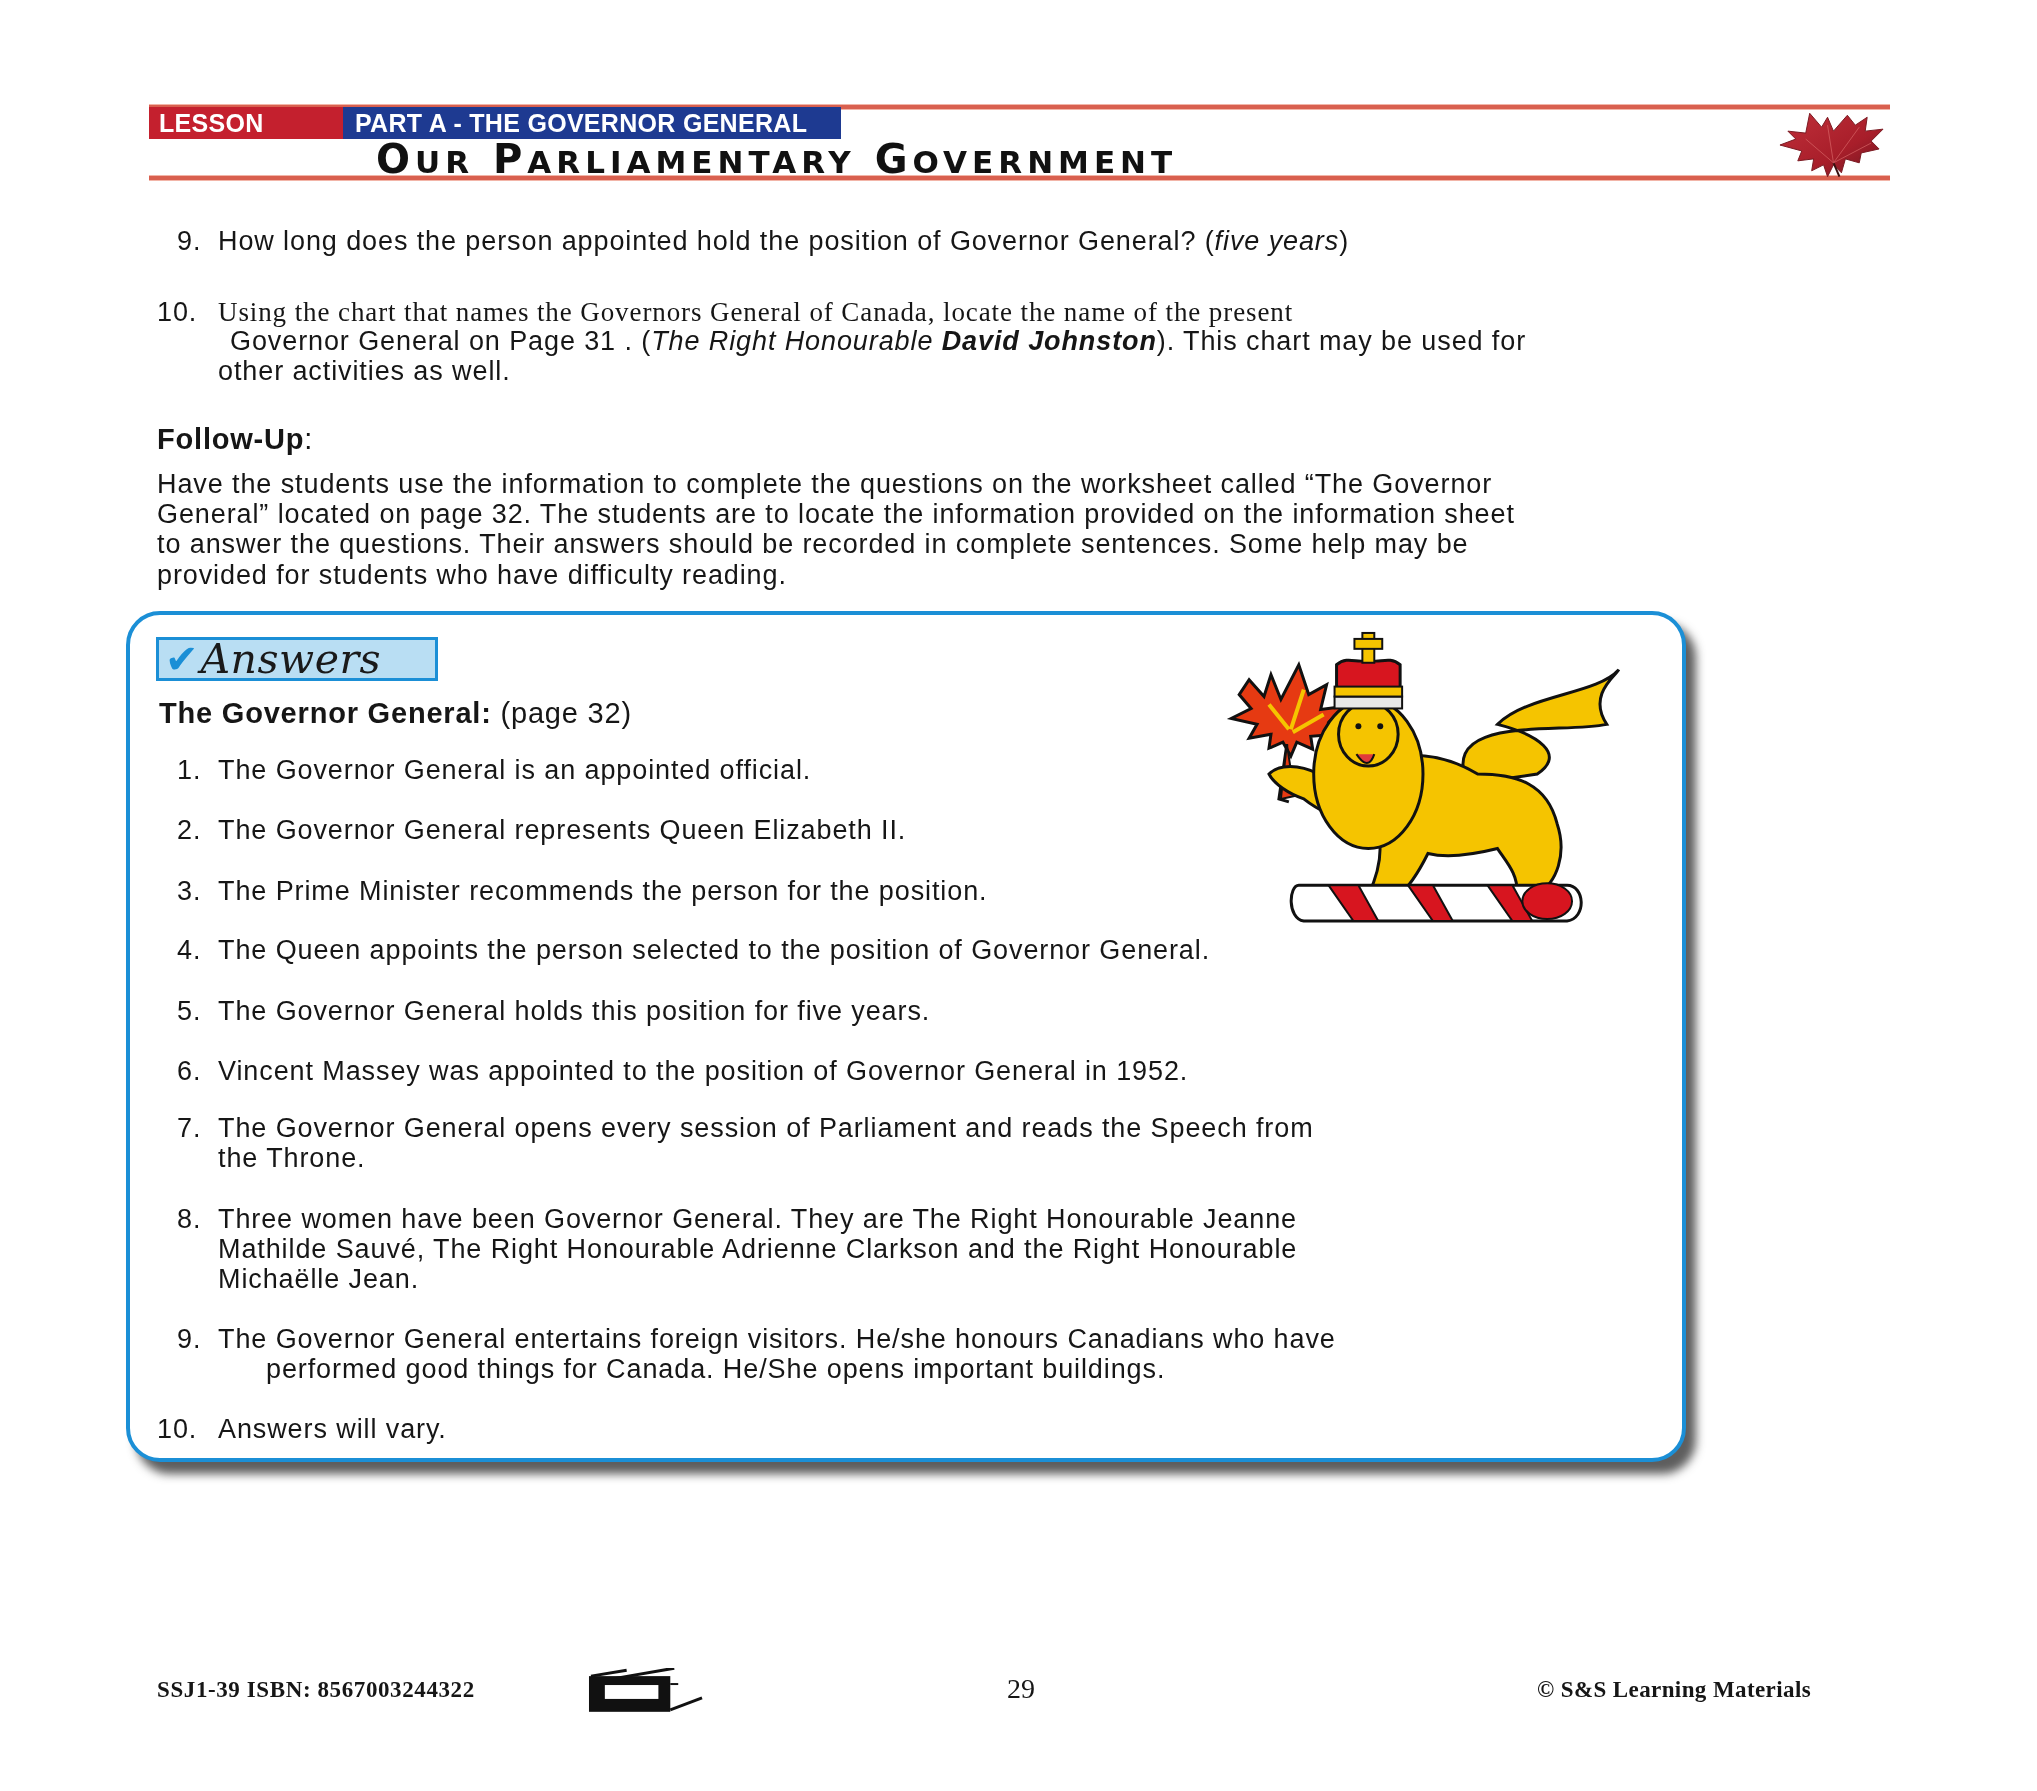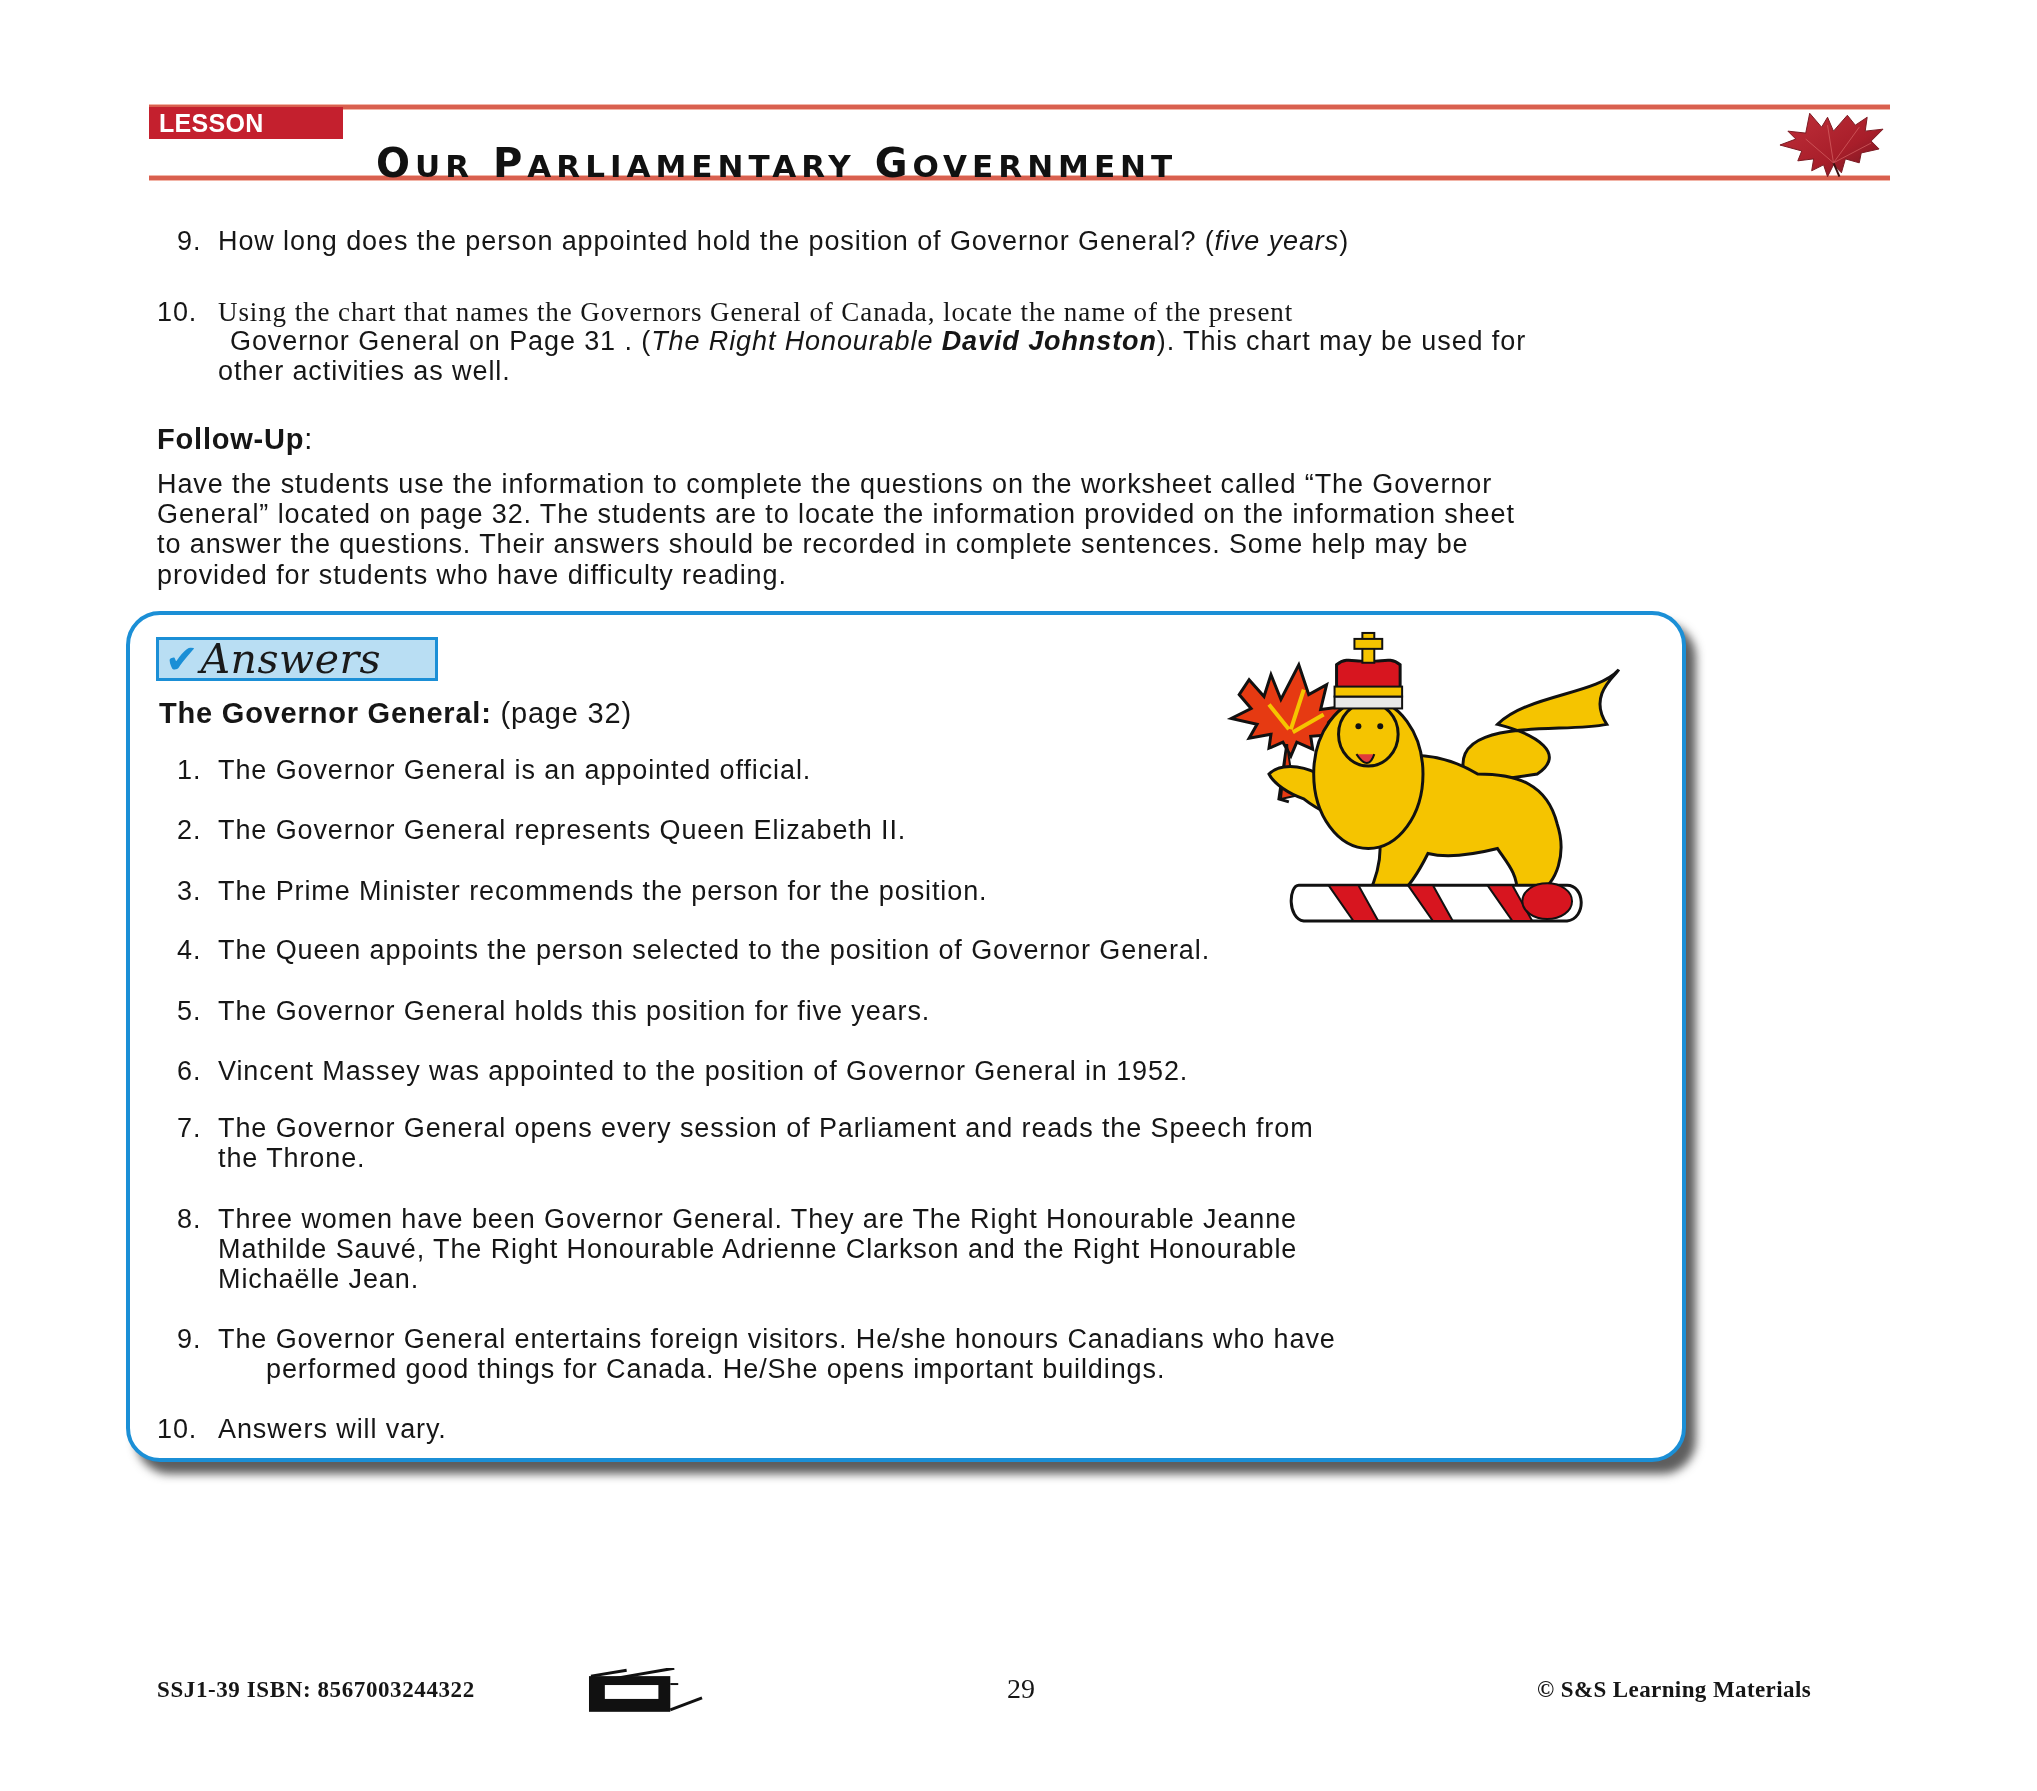--- a/index.html
+++ b/index.html
@@ -9,21 +9,21 @@
 
   
   .hdr-line { position: absolute; left: 149px; width: 1741px; height: 4px; background: #d9604f;
               box-shadow: 0 1px 0 #f2b5a8, 0 -1px 0 #f2b5a8; }
   .lesson-tag { position: absolute; top: 107px; left: 149px; height: 32px; display: flex; }
   .lesson-tag .red { background: #c4202e; color: #fff; font-weight: bold; font-size: 25px;
                      padding: 0 10px; line-height: 32px; width: 194px; box-sizing: border-box; letter-spacing: 0.3px; }
   .lesson-tag .blue { background: #1e3a91; color: #fff; font-weight: bold; font-size: 25px;
                       padding: 0 12px; line-height: 32px; width: 498px; box-sizing: border-box; letter-spacing: 0.3px; }
   .page-title { position: absolute; top: 138px; left: 376px; font-family: "DejaVu Sans", sans-serif;
-                font-weight: bold; color: #111; font-size: 40px; line-height: 51px; letter-spacing: 5px;
+                font-weight: bold; color: #111; font-size: 40px; line-height: 43px; letter-spacing: 5px;
                 white-space: nowrap; }
   .page-title .sc { font-size: 31px; }
   .leaf { position: absolute; left: 1776px; top: 109px; width: 111px; height: 72px; }
 
   
   .txt { font-size: 27px; line-height: 30px; letter-spacing: 0.9px; white-space: nowrap; }
   .q-num { position: absolute; }
   .q-body { position: absolute; }
   .heading { font-weight: bold; font-size: 29px; letter-spacing: 0.8px; }
 
@@ -50,20 +50,21 @@
                font-weight: bold; font-size: 23px; letter-spacing: 0.4px; white-space: nowrap; }
 </style>
 </head>
 <body>
 
 <div class="hdr-line" style="top:105px;"></div>
 <div class="hdr-line" style="top:176px;"></div>
 
 <div class="lesson-tag">
   <div class="red">LESSON FOUR:</div>
+  <div class="blue">PART A - THE GOVERNOR GENERAL</div>
 </div>
 
 <div class="page-title">
   <span><span>O</span><span class="sc">UR</span></span>
   <span><span>P</span><span class="sc">ARLIAMENTARY</span></span>
   <span><span>G</span><span class="sc">OVERNMENT</span></span>
 </div>
 
 <svg class="leaf" viewBox="0 0 112 72">
   <defs>

